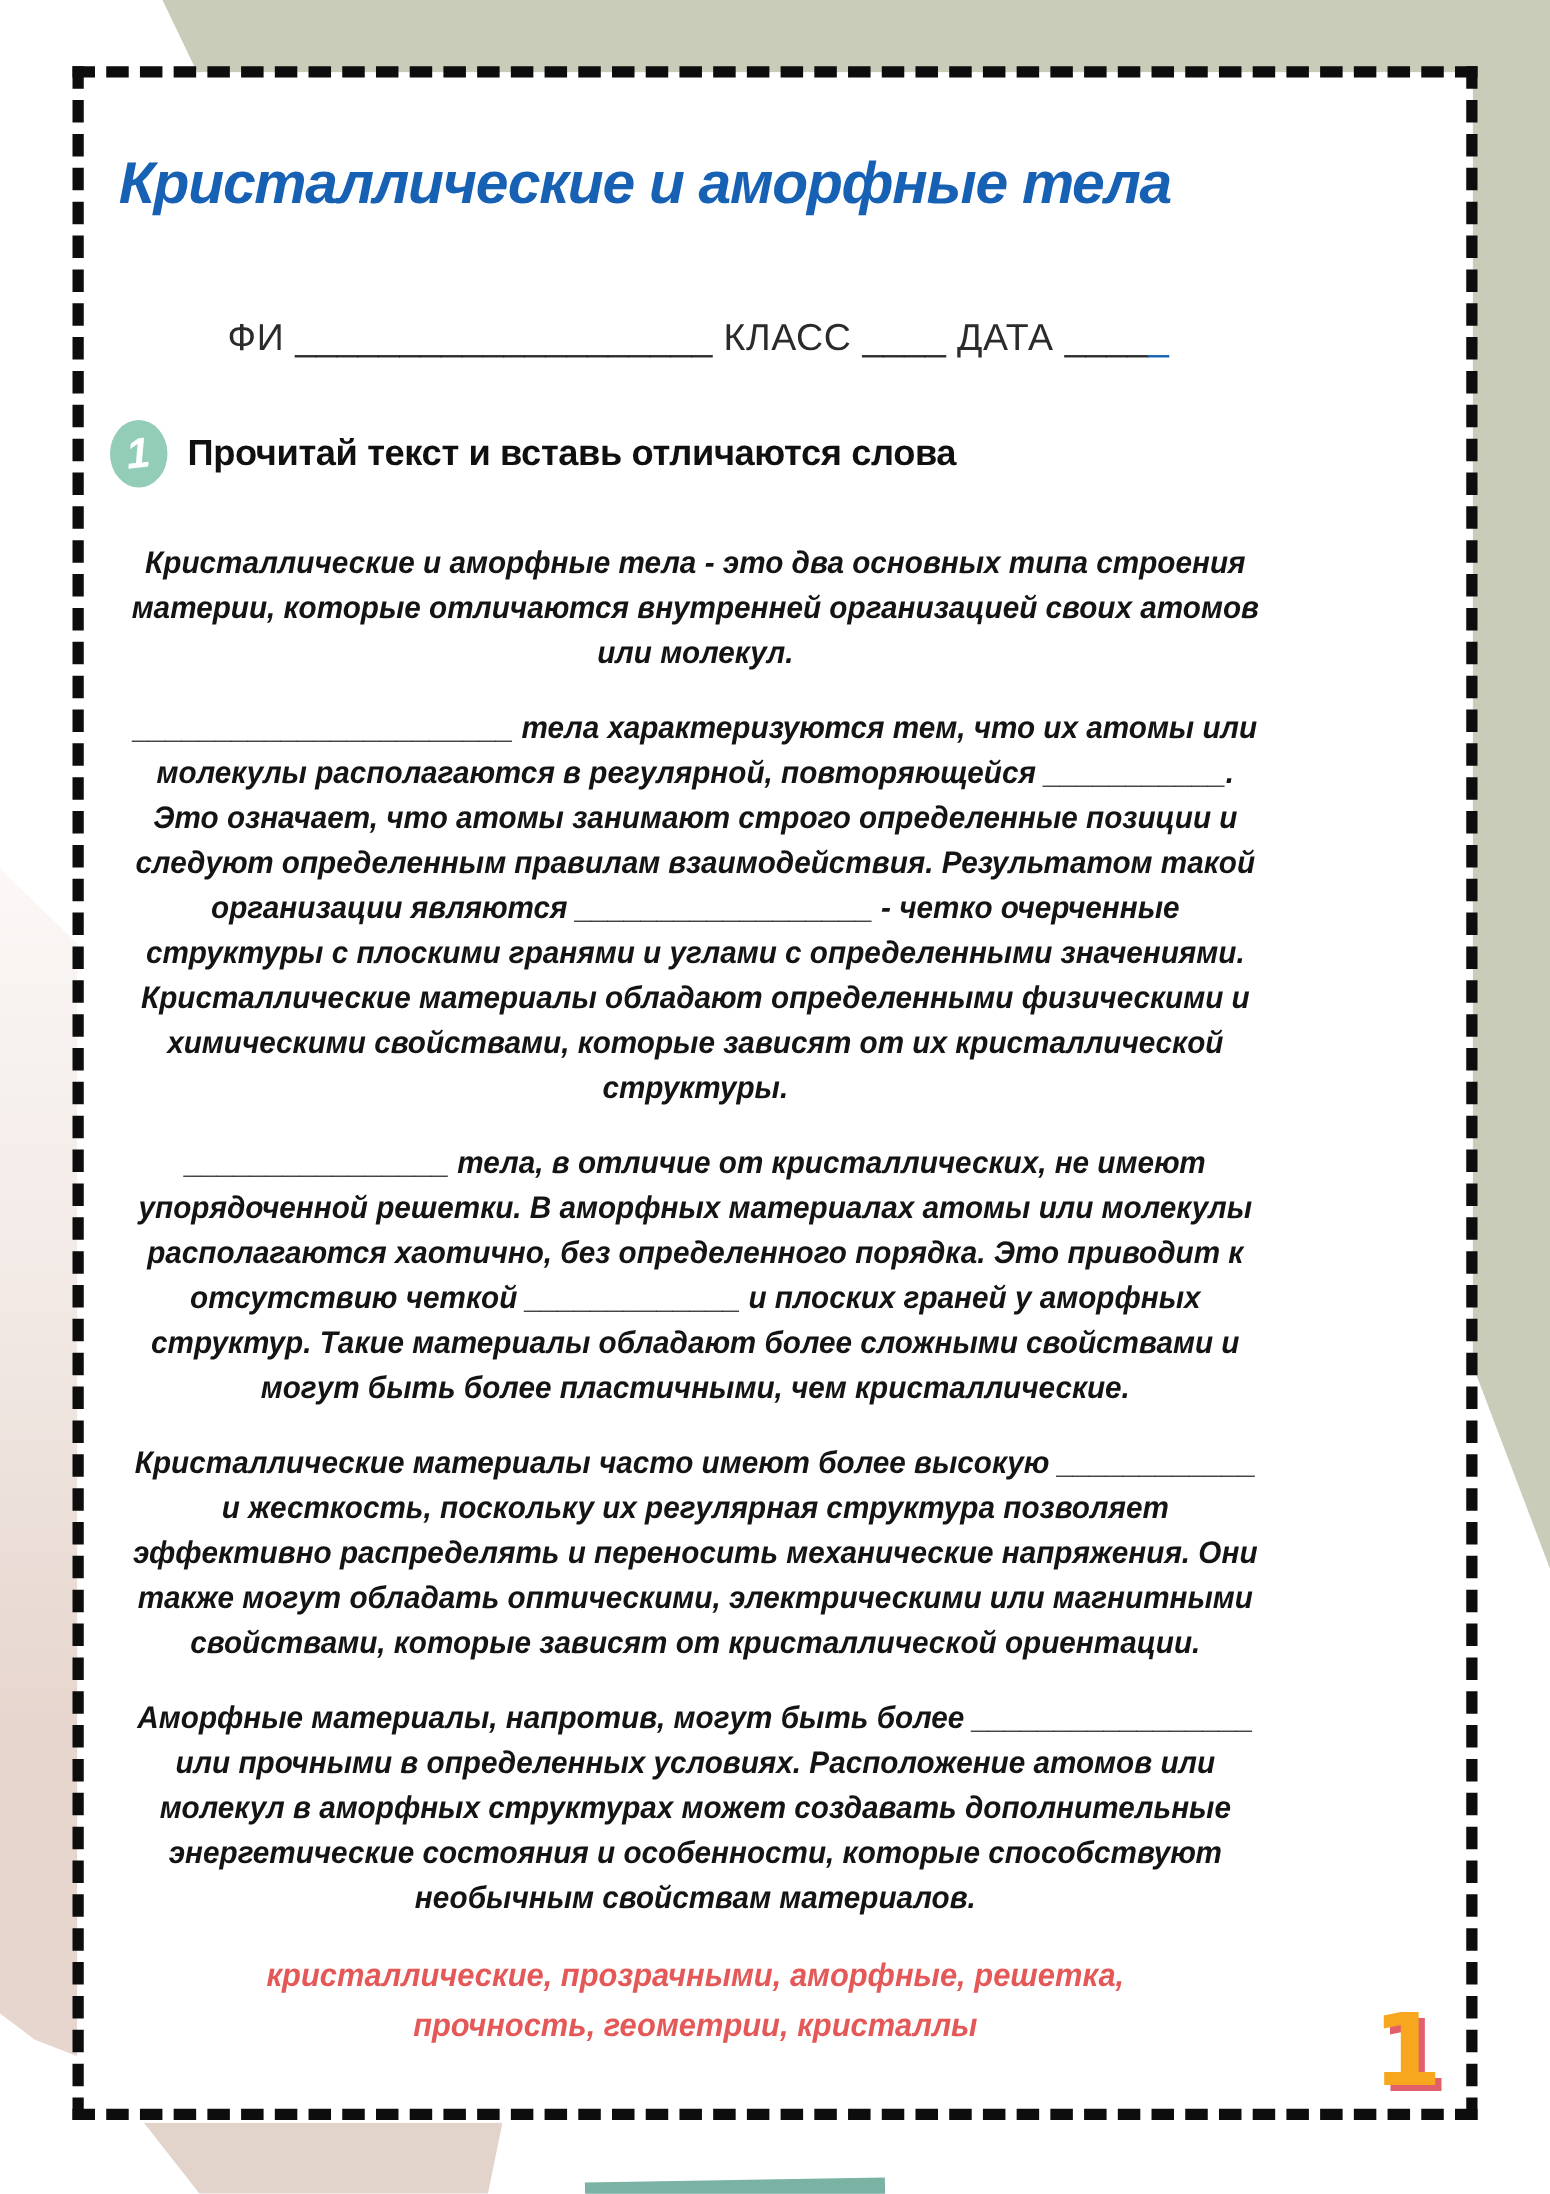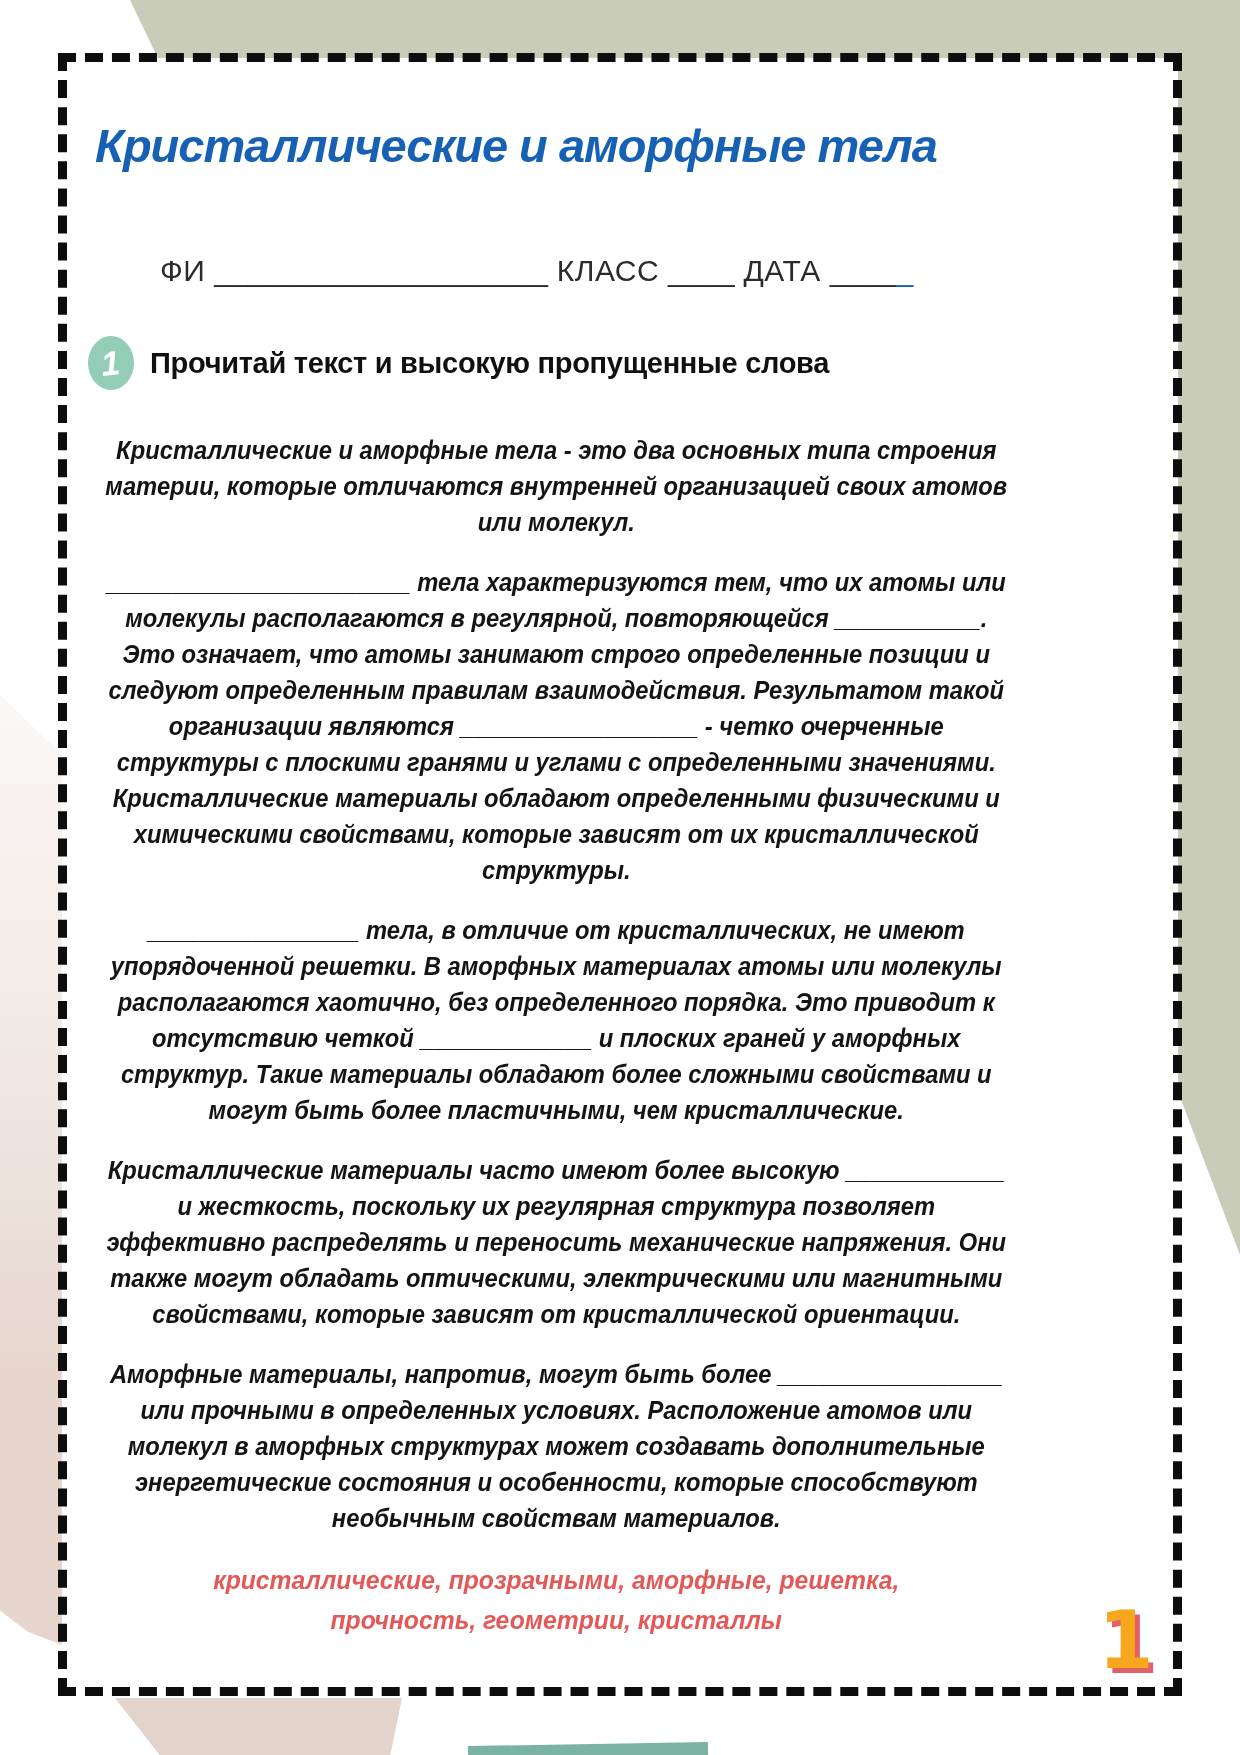--- a/index.html
+++ b/index.html
@@ -52,21 +52,21 @@
   
   .content{position:absolute;z-index:2;inset:0;padding-left:32px;}
   .page-title{
     position:absolute;left:95px;top:118px;width:1000px;
     font-size:47px;font-weight:700;font-style:italic;
     letter-spacing:-1px;
     color:var(--title-blue,#1761b5);
     white-space:nowrap;
   }
   .student-line{
-    position:absolute;left:160px;top:254px;
+    position:absolute;left:182px;top:254px;
     font-size:30px;font-weight:400;color:#2b2b2b;
     letter-spacing:.5px;white-space:nowrap;
   }
   .student-line .blank{letter-spacing:0;}
   .student-line .blue-tip{color:var(--title-blue,#1761b5);}
   .task-row{
     position:absolute;left:88px;top:336px;
     display:flex;align-items:center;gap:16px;
   }
   .task-badge{
@@ -126,21 +126,21 @@
     <span>КЛАСС</span>
     <span class="blank">____</span>
     <span>ДАТА</span>
     <span class="blank">____</span><span class="blank blue-tip">_</span>
   </div>
 
   <div class="task-row">
     <div class="task-badge">
       <span>1</span>
     </div>
-    <div class="task-title">Прочитай текст  и высокую пропущенные слова</div>
+    <div class="task-title">Прочитай текст  и вставь отличаются слова</div>
   </div>
 
   <div class="body-text">
     <p>Кристаллические и аморфные тела - это два основных типа строения материи, которые отличаются внутренней организацией своих атомов или молекул.</p>
     <p>_______________________ тела характеризуются тем, что их атомы или молекулы располагаются в регулярной, повторяющейся ___________. Это означает, что атомы занимают строго определенные позиции и следуют определенным правилам взаимодействия. Результатом такой организации являются __________________ - четко очерченные структуры с плоскими гранями и углами с определенными значениями. Кристаллические материалы обладают определенными физическими и химическими свойствами, которые зависят от их кристаллической структуры.</p>
     <p>________________ тела, в отличие от кристаллических, не имеют упорядоченной решетки. В аморфных материалах атомы или молекулы располагаются хаотично, без определенного порядка. Это приводит к отсутствию четкой _____________ и плоских граней у аморфных структур. Такие материалы обладают более сложными свойствами и могут быть более пластичными, чем кристаллические.</p>
     <p>Кристаллические материалы часто имеют более высокую ____________ и жесткость, поскольку их регулярная структура позволяет эффективно распределять и переносить механические напряжения. Они также могут обладать оптическими, электрическими или магнитными свойствами, которые зависят от кристаллической ориентации.</p>
     <p>Аморфные материалы, напротив, могут быть более _________________ или прочными в определенных условиях. Расположение атомов или молекул в аморфных структурах может создавать дополнительные энергетические состояния и особенности, которые способствуют необычным свойствам материалов.</p>
     <div class="word-bank">кристаллические, прозрачными, аморфные,  решетка, прочность, геометрии, кристаллы</div>
   </div>

